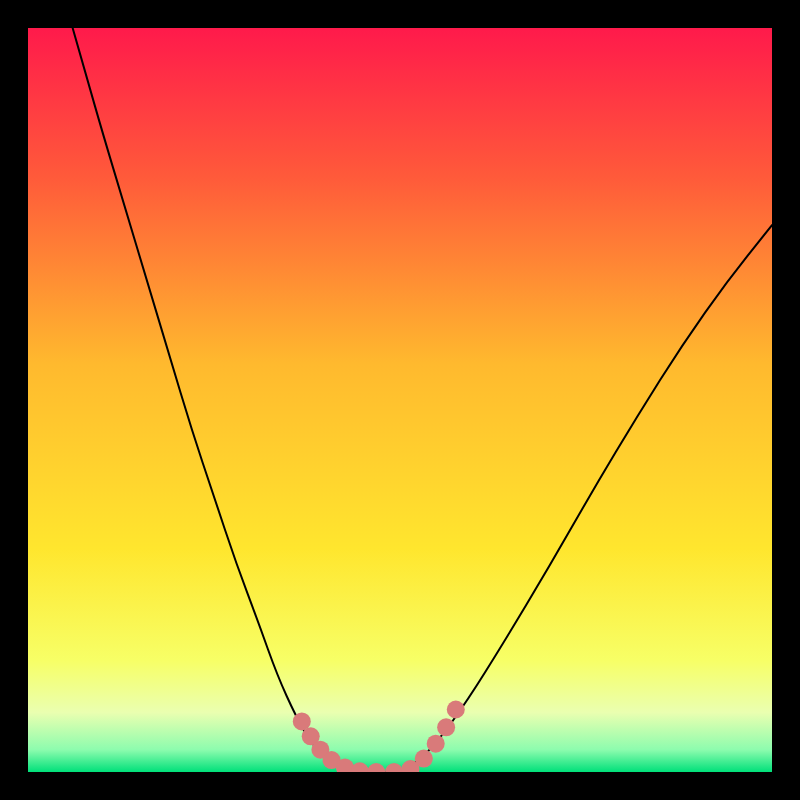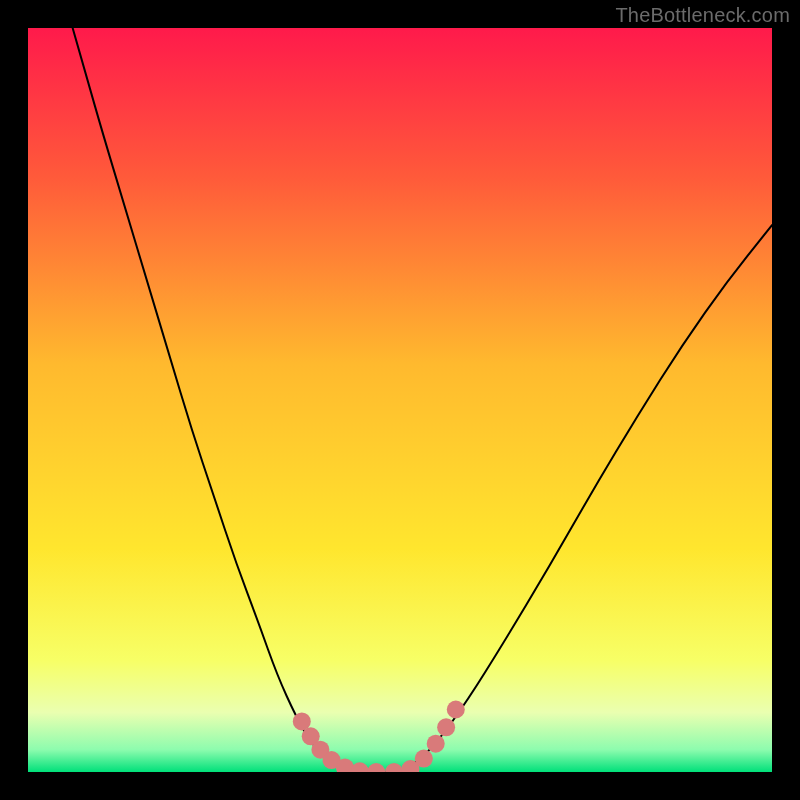--- a/index.html
+++ b/index.html
@@ -73,14 +73,13 @@
           <circle cx="348.192" cy="744" r="9" fill="#d97a7a"></circle>
           <circle cx="366.048" cy="744" r="9" fill="#d97a7a"></circle>
           <circle cx="382.416" cy="741.024" r="9" fill="#d97a7a"></circle>
           <circle cx="395.808" cy="730.608" r="9" fill="#d97a7a"></circle>
           <circle cx="407.71200000000005" cy="715.728" r="9" fill="#d97a7a"></circle>
           <circle cx="418.12800000000004" cy="699.36" r="9" fill="#d97a7a"></circle>
           <circle cx="427.79999999999995" cy="681.504" r="9" fill="#d97a7a"></circle>
         </g>
     </svg>
   </div>
-  <div class="watermark">TheBottleneck.com</div>
 </div>
 
 </body></html>

